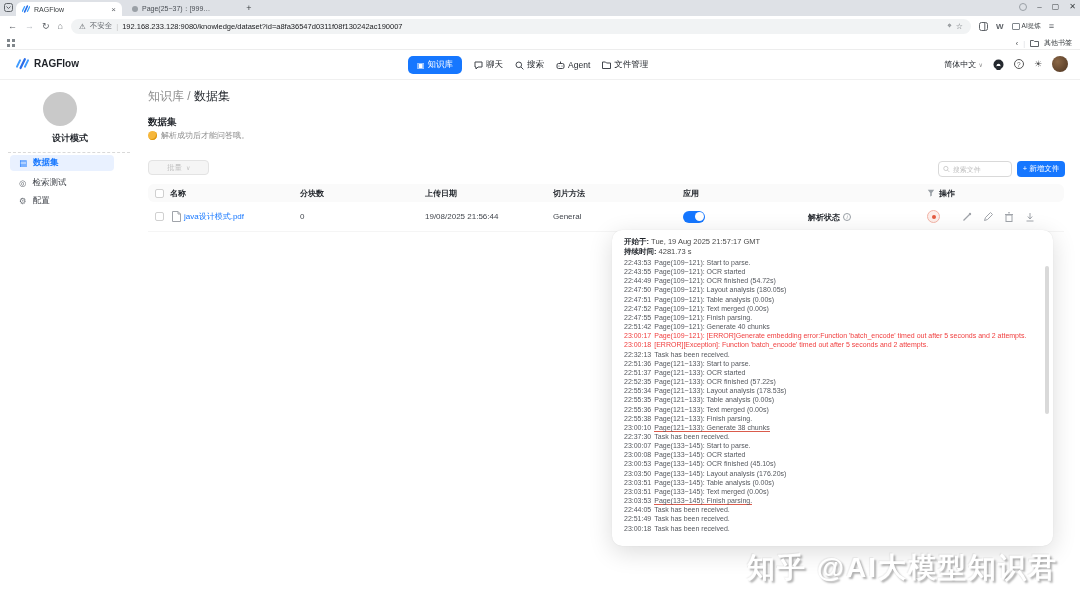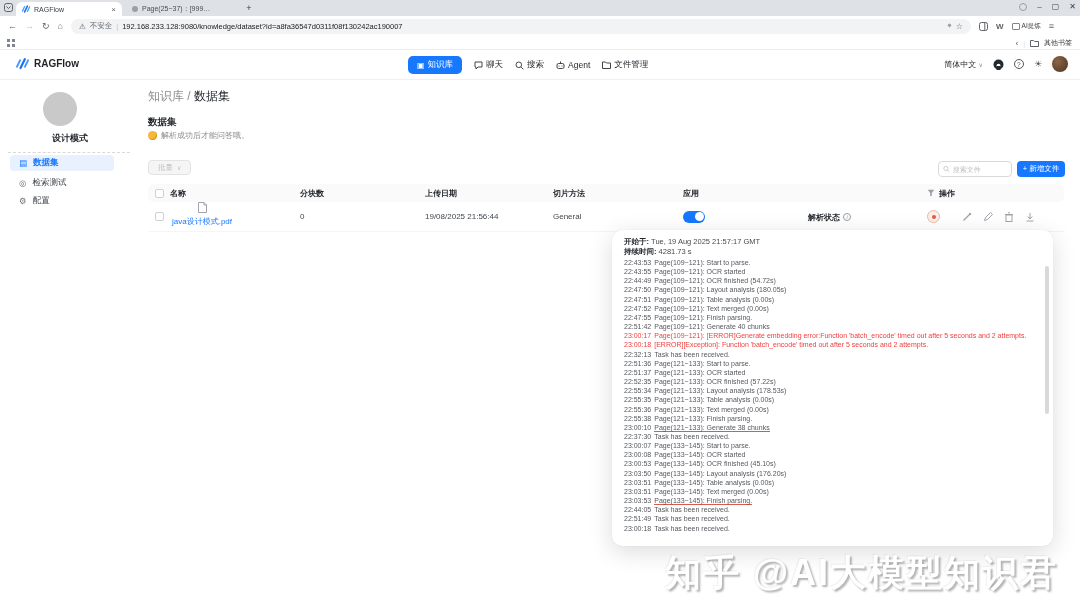--- a/index.html
+++ b/index.html
@@ -58,33 +58,33 @@
   .sb-item.active .g { color:#1677ff; }
 
   
   .main { position:absolute; left:140px; top:80px; width:940px; height:528px; }
   .breadcrumb { position:absolute; left:8px; top:8px; font-size:12px; color:#8c8c8c;text-align:center; }
   .breadcrumb .cur { color:#1f2329; }
   .page-title { position:absolute; left:8px; top:36px; font-size:9.5px; font-weight:bold; color:#1f2329; }
   .page-sub { position:absolute; left:8px; top:50px; display:flex; align-items:center; gap:4px; font-size:8px; color:#8c8c8c; }
   .emoji-dot { width:9px; height:9px; border-radius:50%; background:#f6b73c; box-shadow:inset -1px -1px 0 #e09a10; }
 
-  .bulk-btn { position:absolute; left:8px; top:80px; height:15px; padding:0 9px; background:#f5f5f5; border:1px solid #e3e3e3; border-radius:4px; font-size:7.5px; color:#c2c2c2; display:flex; align-items:center; gap:4px; }
+  .bulk-btn { position:absolute; left:8px; top:80px; height:15px; padding:0 18px; background:#f5f5f5; border:1px solid #e3e3e3; border-radius:4px; font-size:7.5px; color:#c2c2c2; display:flex; align-items:center; gap:4px; }
   .search-box { position:absolute; left:798px; top:81px; width:74px; height:16px; border:1px solid #d9d9d9; border-radius:4px; background:#fff; display:flex; align-items:center; padding:0 4px; gap:3px; }
   .search-box input { border:none; outline:none; width:100%; font-size:7px; color:#333; font-family:inherit; }
   .search-box input::placeholder { color:#bfbfbf; }
   .add-btn { position:absolute; left:877px; top:81px; width:48px; height:16px; background:#1677ff; border-radius:4px; color:#fff; font-size:7.5px; display:flex; align-items:center; justify-content:center; }
 
   .tbl-head { position:absolute; left:8px; top:104px; width:916px; height:18px; background:#fafafa; border-radius:6px; font-size:8px; font-weight:bold; color:#1f2329; }
   .tbl-row { position:absolute; left:8px; top:122px; width:916px; height:30px; border-bottom:1px solid #f5f5f5; font-size:8px; color:#42464d; }
   .cell { position:absolute; top:0; height:100%; display:flex; align-items:center; gap:3px; white-space:nowrap; }
   .c-check { left:7px; } .c-namehead { left:22px; }
   .c-chunks { left:152px;text-align:right; } .c-date { left:277px;align-items:center; } .c-method { left:405px; }
   .c-enabled { left:535px; } .c-status { left:660px;margin-top:24px; } .c-filter { left:779px; } .c-action { left:791px; }
-  .c-rowname { left:24px;flex-direction:column; }
+  .c-rowname { left:24px; }
   .checkbox { width:9px; height:9px; border:1px solid #d0d0d0; border-radius:2px; background:#fff; }
   .info-i { width:8px; height:8px; border:1px solid #9aa0a6; border-radius:50%; font-size:5.5px; line-height:7px; text-align:center; color:#9aa0a6; font-style:italic; font-weight:normal; }
   .file-link { color:#1677ff; }
   .toggle { width:22px; height:12px; background:#1677ff; border-radius:7px; position:relative; }
   .toggle .knob { position:absolute; right:1.5px; top:1.5px; width:9px; height:9px; background:#fff; border-radius:50%; }
   .status-badge { display:flex; align-items:center; gap:3px; background:#eaf3ff; border:1px solid #cde2ff; border-radius:3px; padding:1px 5px; font-size:6.5px; color:#1677ff; font-weight:normal; }
   .status-badge .dot { width:4px; height:4px; border-radius:50%; background:#1677ff; }
   .stop-btn { width:13px; height:13px; border-radius:50%; background:#fdeeea; border:1px solid #f3b3a6; position:relative; }
   .stop-btn::after { content:""; position:absolute; left:3.5px; top:3.5px; width:4px; height:4px; border-radius:50%; background:#e4593f; }
   .row-actions { position:absolute; left:814px; top:0; height:100%; display:flex; align-items:center; gap:11px; }
@@ -94,21 +94,21 @@
   .meta-line { font-size:7.5px; line-height:10px; color:#4a4a4a; white-space:nowrap; }
   .meta-line b { color:#1f2329; }
   .log-lines { margin-top:1px; }
   .log-line { font-size:7px; line-height:9.15px; color:#55585e; white-space:nowrap; overflow:hidden; }
   .log-line.error { color:#f03e3e; }
   .log-line .log-time { margin-right:3px; }
   .log-text.underlined { border-bottom:2px solid rgba(211,62,45,.85); }
   .popup-scroll { position:absolute; right:4px; top:36px; width:4px; height:148px; background:#d9d9d9; border-radius:2px; }
 
   
-  .watermark { position:absolute; right:22px; top:549px; font-size:36px; font-weight:bold; letter-spacing:2px; color:#ffffff; text-shadow:2px 2px 2px rgba(0,0,0,.30), -1px -1px 1px rgba(0,0,0,.06); z-index:6; white-space:nowrap; }
+  .watermark { position:absolute; right:22px; top:549px; font-size:28px; font-weight:bold; letter-spacing:2px; color:#ffffff; text-shadow:2px 2px 2px rgba(0,0,0,.30), -1px -1px 1px rgba(0,0,0,.06); z-index:6; white-space:nowrap; }
 
   svg { display:block; }
 </style>
 </head>
 <body>
 
 <div id="screen">
 
   <div class="tabstrip">
     <div class="tabsearch">

